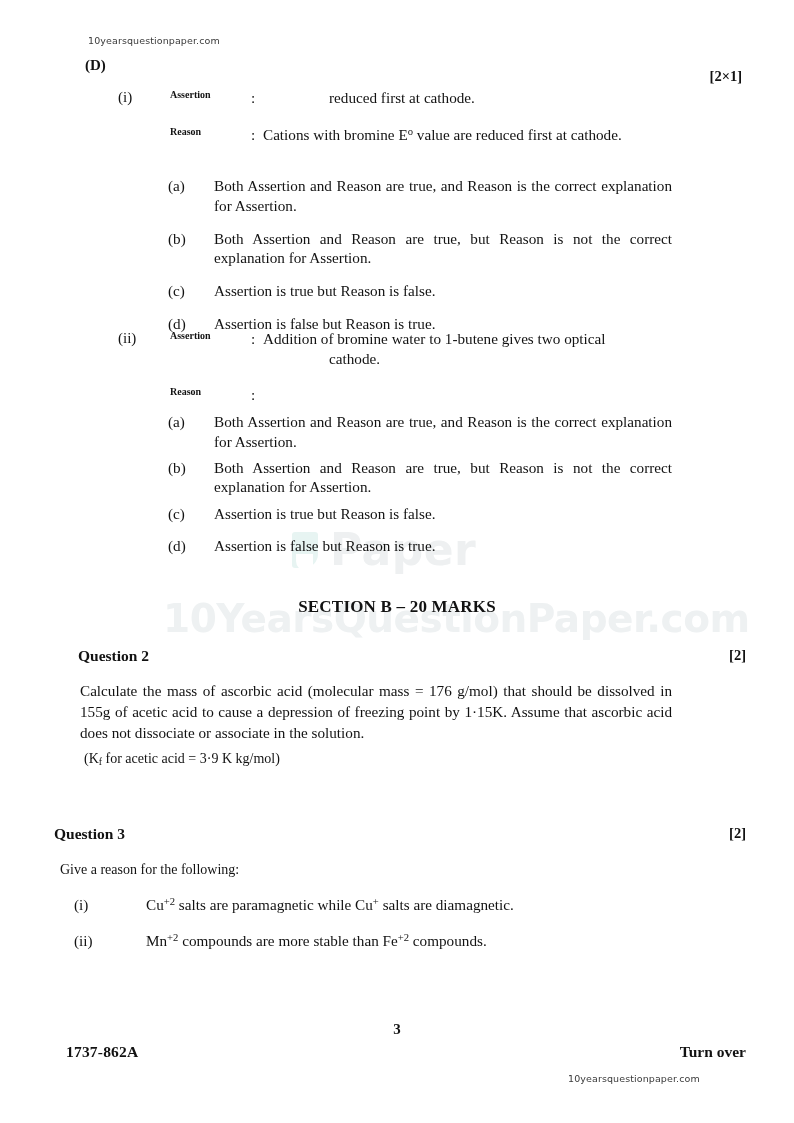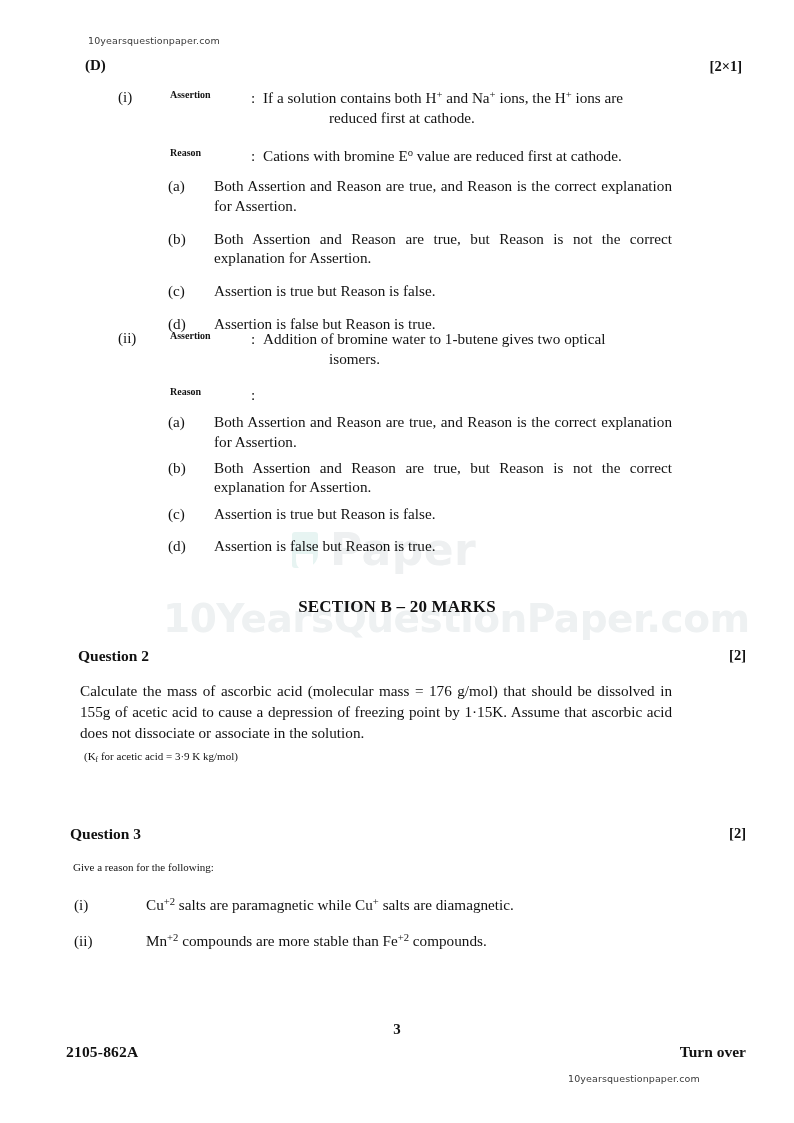--- a/index.html
+++ b/index.html
@@ -99,21 +99,21 @@
     white-space: nowrap;
   }
 
   
   #part-d {
     left: 85px;
     top: 57px;
     font-size: 15px;
     font-weight: bold;
   }
-  #marks-d { right: 52px; top: 58px; text-align: right; }
+  #marks-d { right: 52px; top: 68px; text-align: right; }
 
   
   .ar-block { position: absolute; width: 640px; }
   .ar-row {
     position: relative;
     font-size: 15.2px;
     line-height: 1.32;
   }
   .roman {
     position: absolute;
@@ -190,21 +190,21 @@
   }
   .q-body {
     position: absolute;
     font-size: 15.2px;
     line-height: 1.38;
     text-align: justify;
     text-justify: inter-word;
   }
   .q-line {
     position: absolute;
-    font-size: 11px;
+    font-size: 14px;
     line-height: 1.38;
   }
 
   .q3-item {
     position: absolute;
     font-size: 15.2px;
     line-height: 1.35;
   }
   .q3-item .lbl {
     position: absolute;
@@ -259,23 +259,20 @@
     <div class="tag-site" id="tag-top">10yearsquestionpaper.com</div>
 
     <div class="abs" id="part-d">(D)</div>
     <div class="marks" id="marks-d">[2×1]</div>
 
     <div class="ar-block" style="left:118px; top:88px;">
       <div class="ar-row">
         <span class="roman">(i)</span>
         <span class="ar-label">Assertion</span>
         <span class="ar-colon">:</span>
-        <div class="ar-text">
-          <span>If a solution contains both H</span><sup>+</sup><span> and Na</span><sup>+</sup><span> ions, the H</span><sup>+</sup><span> ions are</span>
-        </div>
         <div class="ar-text2" style="margin-left:211px;">reduced first at cathode.</div>
       </div>
       <div class="ar-row" style="margin-top:17px;">
         <span class="ar-label">Reason</span>
         <span class="ar-colon">:</span>
         <div class="ar-text2">
           <span>Cations with bromine E</span><sup>o</sup><span> value are reduced first at cathode.</span>
         </div>
       </div>
     </div>
@@ -298,21 +295,21 @@
         <span class="txt nojust">Assertion is false but Reason is true.</span>
       </div>
     </div>
 
     <div class="ar-block" style="left:118px; top:329px;">
       <div class="ar-row">
         <span class="roman">(ii)</span>
         <span class="ar-label">Assertion</span>
         <span class="ar-colon">:</span>
         <div class="ar-text" style="width:497px;">Addition of bromine water to 1-butene gives two optical</div>
-        <div class="ar-text2" style="margin-left:211px;">isomers.</div>
+        <div class="ar-text2" style="margin-left:211px;">cathode.</div>
       </div>
       <div class="ar-row" style="margin-top:15px;">
         <span class="ar-label">Reason</span>
         <span class="ar-colon">:</span>
       </div>
     </div>
 
     <div class="abs" style="left:90px; top:412px; width:582px;">
       <div class="opt" style="margin-bottom:6px;">
         <span class="lbl">(a)</span>
@@ -334,37 +331,37 @@
 
     <div id="section-b">SECTION B – 20 MARKS</div>
 
     <div class="q-head" style="left:78px; top:647px;">Question 2</div>
     <div class="marks" style="right:48px; top:647px;">[2]</div>
     <div class="q-body" style="left:80px; top:681px; width:592px;">Calculate the mass of ascorbic acid (molecular mass = 176 g/mol) that should be dissolved in 155g of acetic acid to cause a depression of freezing point by 1·15K. Assume that ascorbic acid does not dissociate or associate in the solution.</div>
     <div class="q-line" style="left:84px; top:749px;">
       <span>(K</span><sub>f</sub><span> for acetic acid = 3·9 K kg/mol)</span>
     </div>
 
-    <div class="q-head" style="left:70px; top:825px;">Question 3</div>
+    <div class="q-head" style="left:54px; top:825px;">Question 3</div>
     <div class="marks" style="right:48px; top:825px;">[2]</div>
-    <div class="q-line" style="left:73px; top:860px;">Give a reason for the following:</div>
+    <div class="q-line" style="left:60px; top:860px;">Give a reason for the following:</div>
 
     <div class="q3-item" style="left:74px; top:895px; width:560px;">
       <span class="lbl">(i)</span>
       <span class="txt">
         <span>Cu</span><sup>+2</sup><span> salts are paramagnetic while Cu</span><sup>+</sup><span> salts are diamagnetic.</span>
       </span>
     </div>
 
     <div class="q3-item" style="left:74px; top:931px; width:560px;">
       <span class="lbl">(ii)</span>
       <span class="txt">
         <span>Mn</span><sup>+2</sup><span> compounds are more stable than Fe</span><sup>+2</sup><span> compounds.</span>
       </span>
     </div>
 
     <div id="page-number">3</div>
-    <div id="paper-code">2105-862A</div>
+    <div id="paper-code">1737-862A</div>
     <div id="turn-over">Turn over</div>
     <div class="tag-site" id="tag-bottom">10yearsquestionpaper.com</div>
 
   </div>
 </div>
 
 </body></html>

